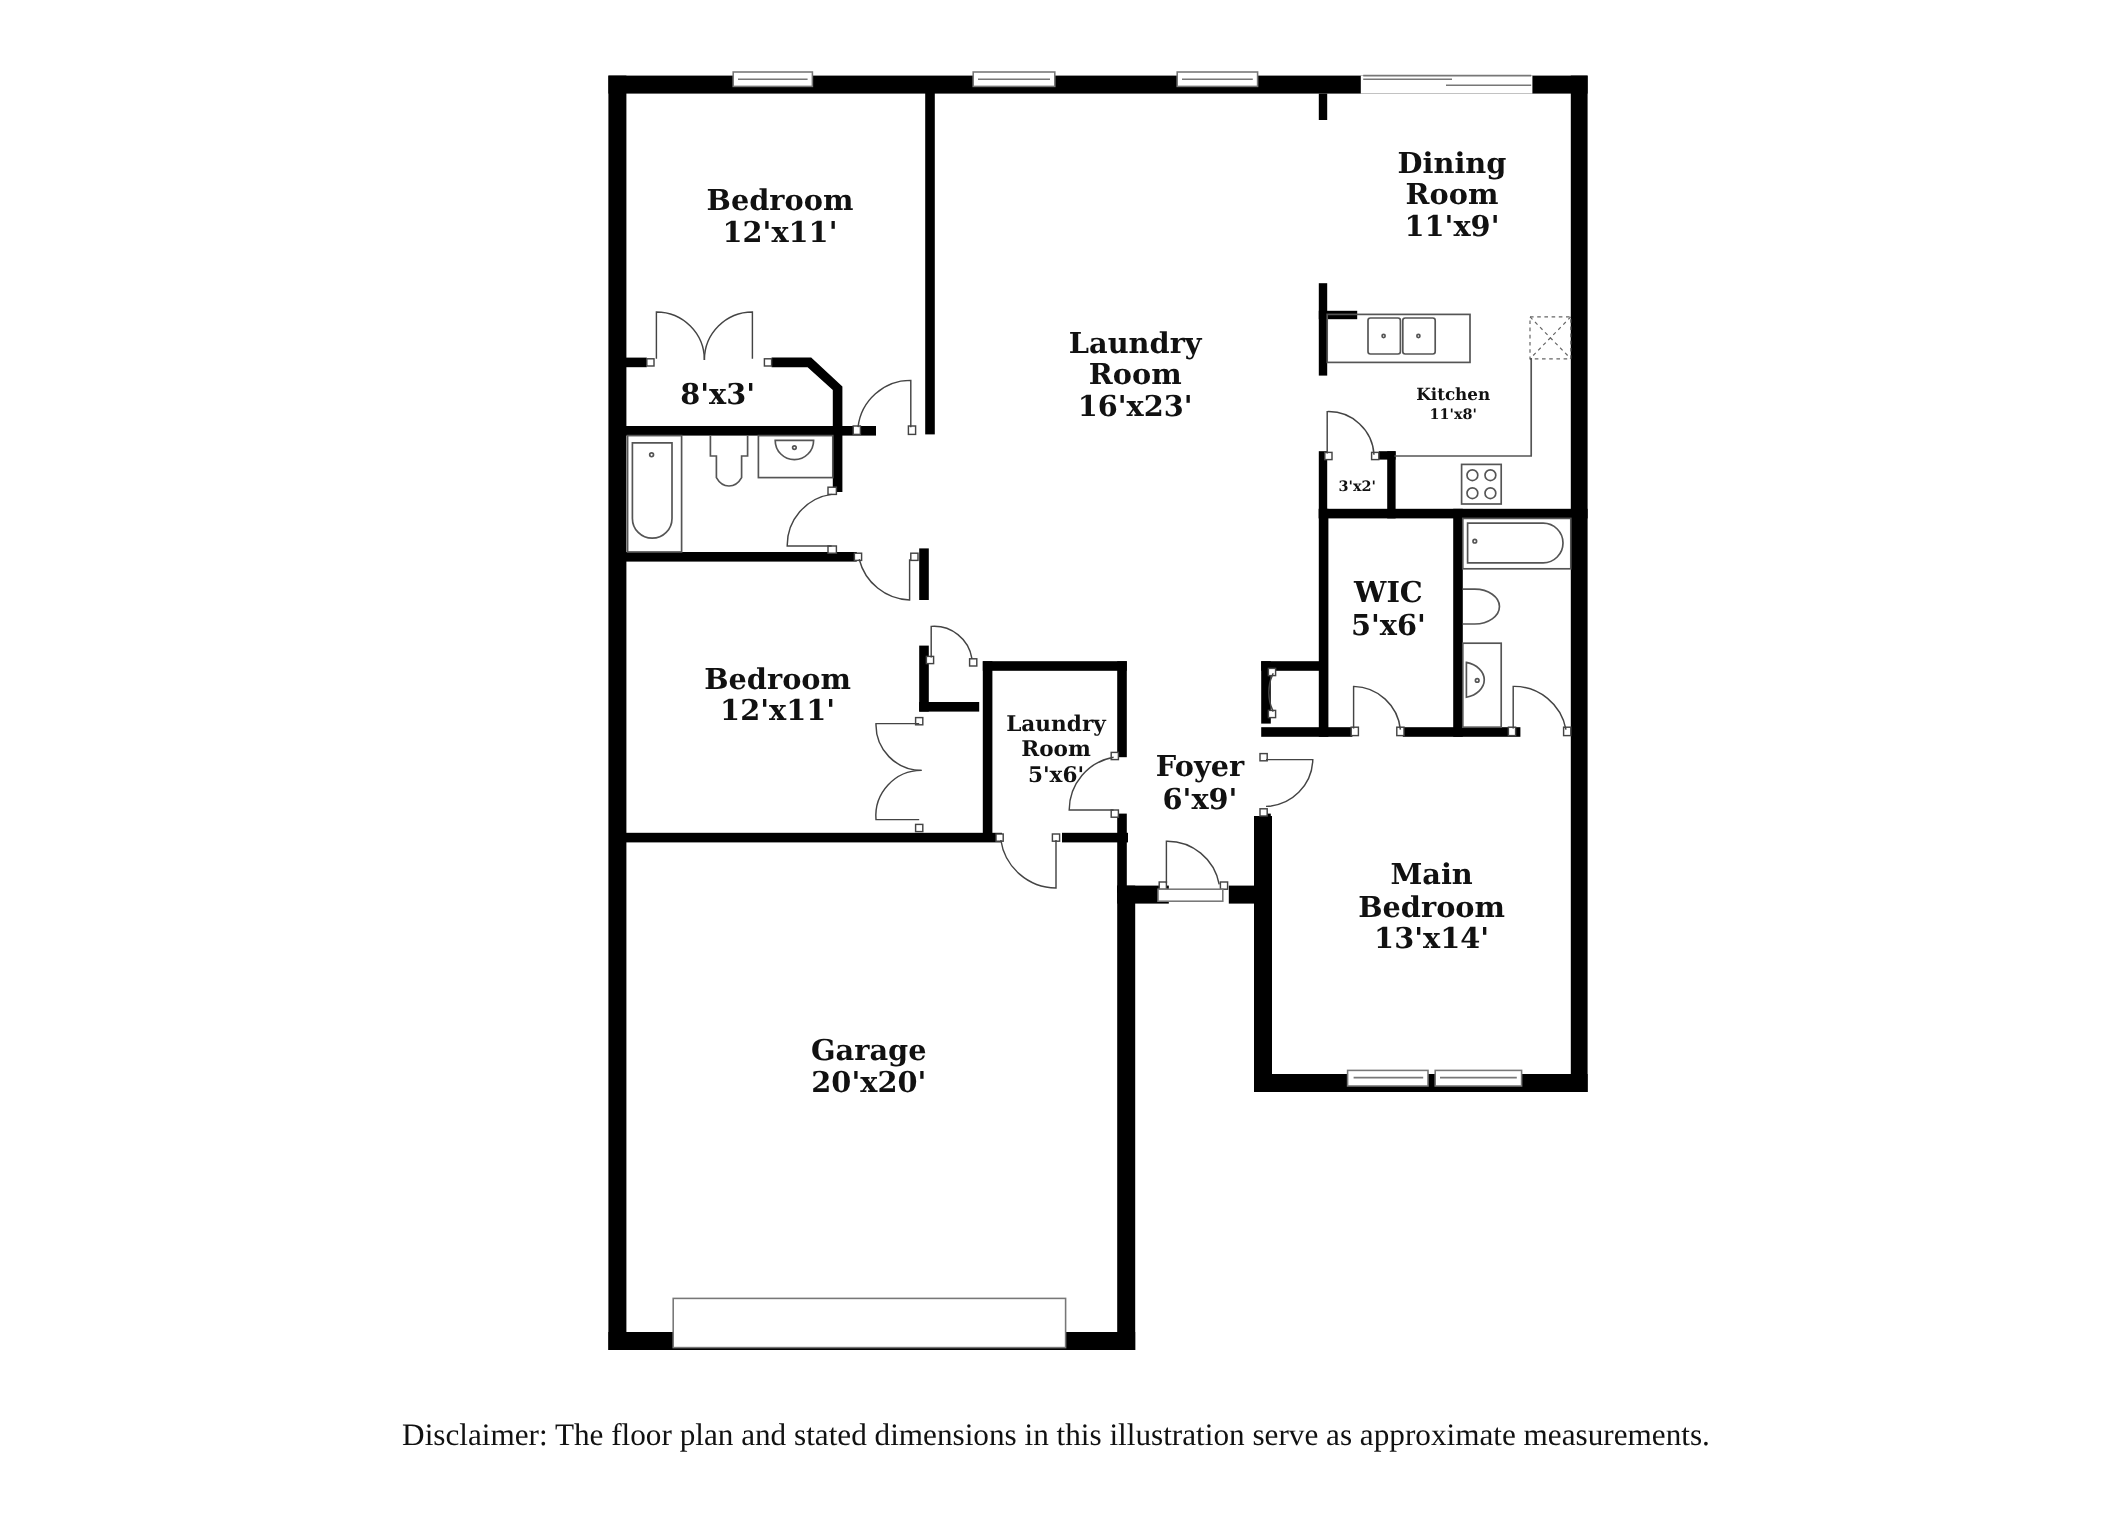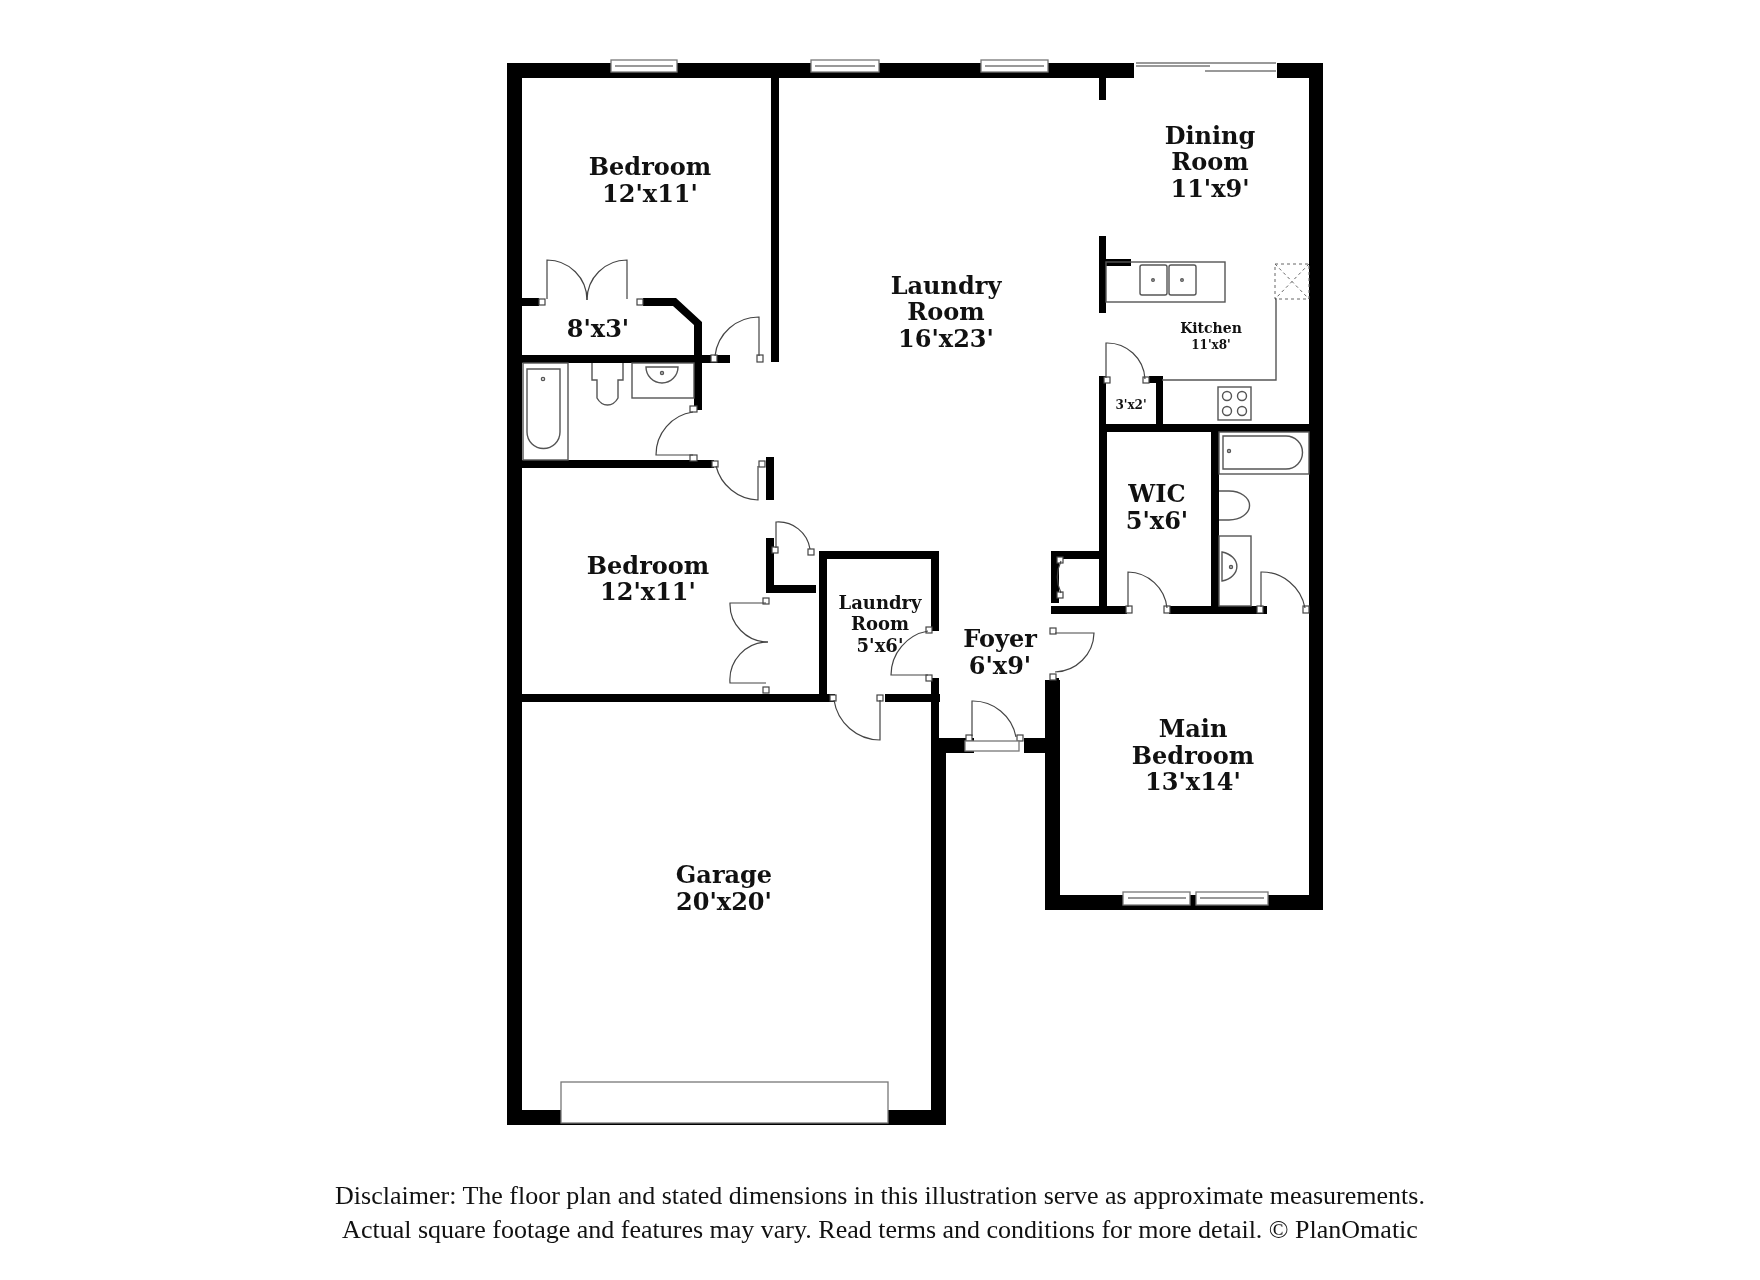--- a/index.html
+++ b/index.html
@@ -302,14 +302,13 @@
     <text class="room-label big" x="1193" y="764">Bedroom</text>
     <text class="room-label big" x="1193" y="790">13'x14'</text>
 
     <text class="room-label big" x="724" y="883">Garage</text>
     <text class="room-label big" x="724" y="910">20'x20'</text>
   </g>
 </svg>
 
 <div id="disclaimer">
   <div>Disclaimer: The floor plan and stated dimensions in this illustration serve as approximate measurements.</div>
-  <div>Actual square footage and features may vary. Read terms and conditions for more detail. © PlanOmatic</div>
 </div>
 
 </body></html>

